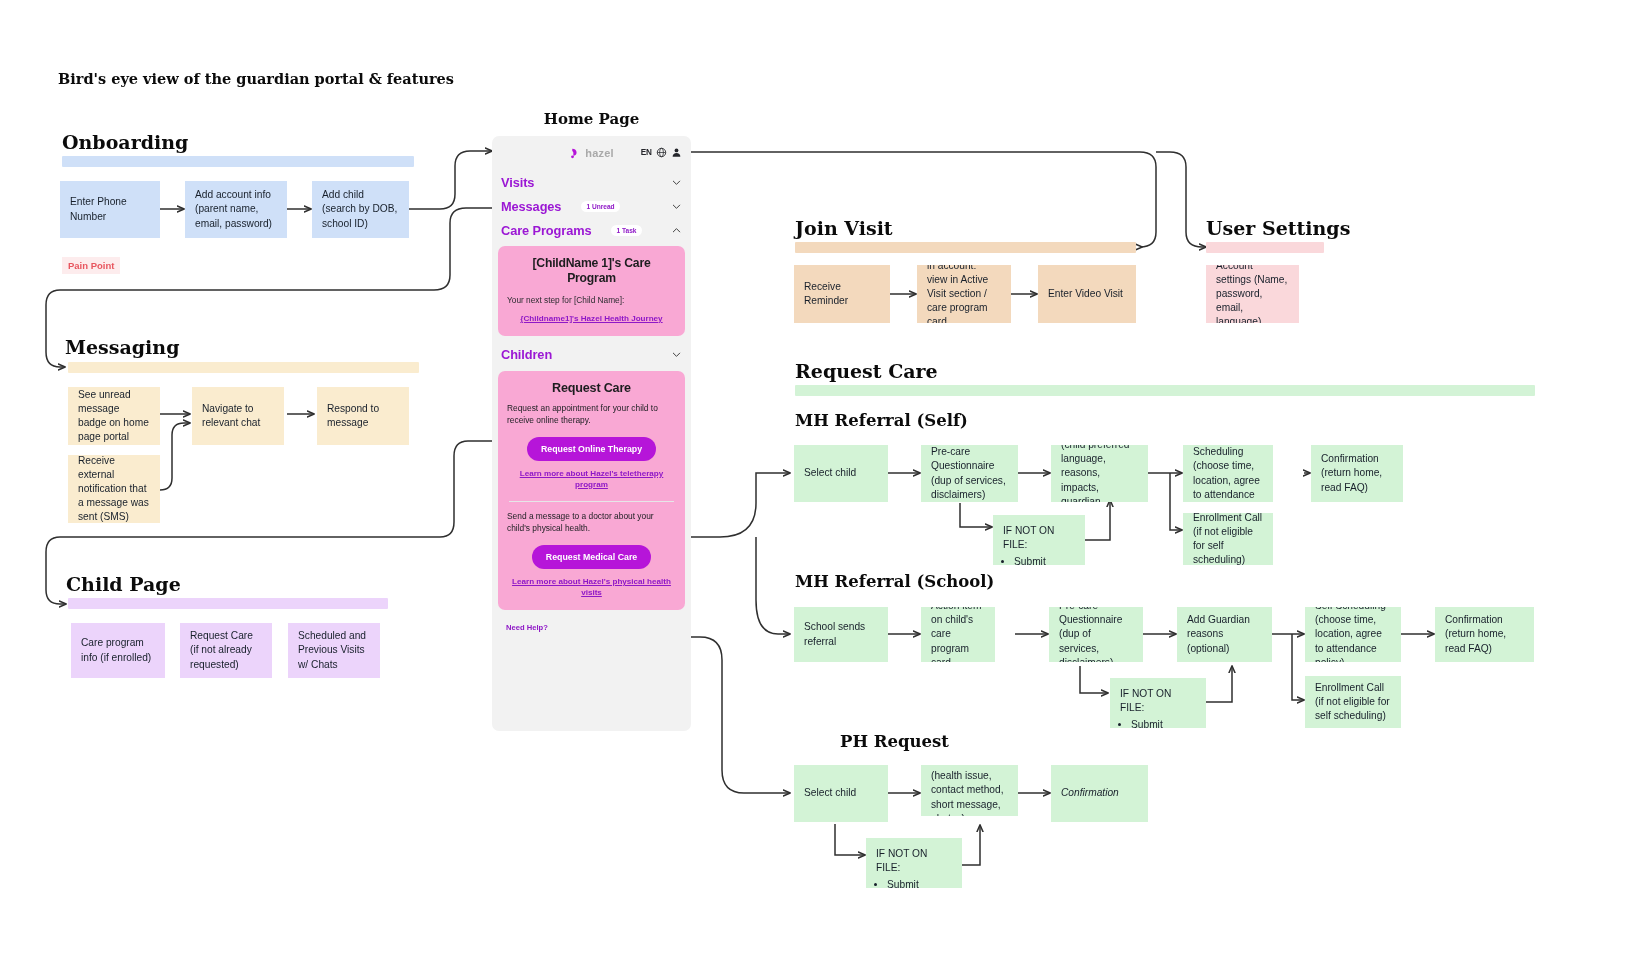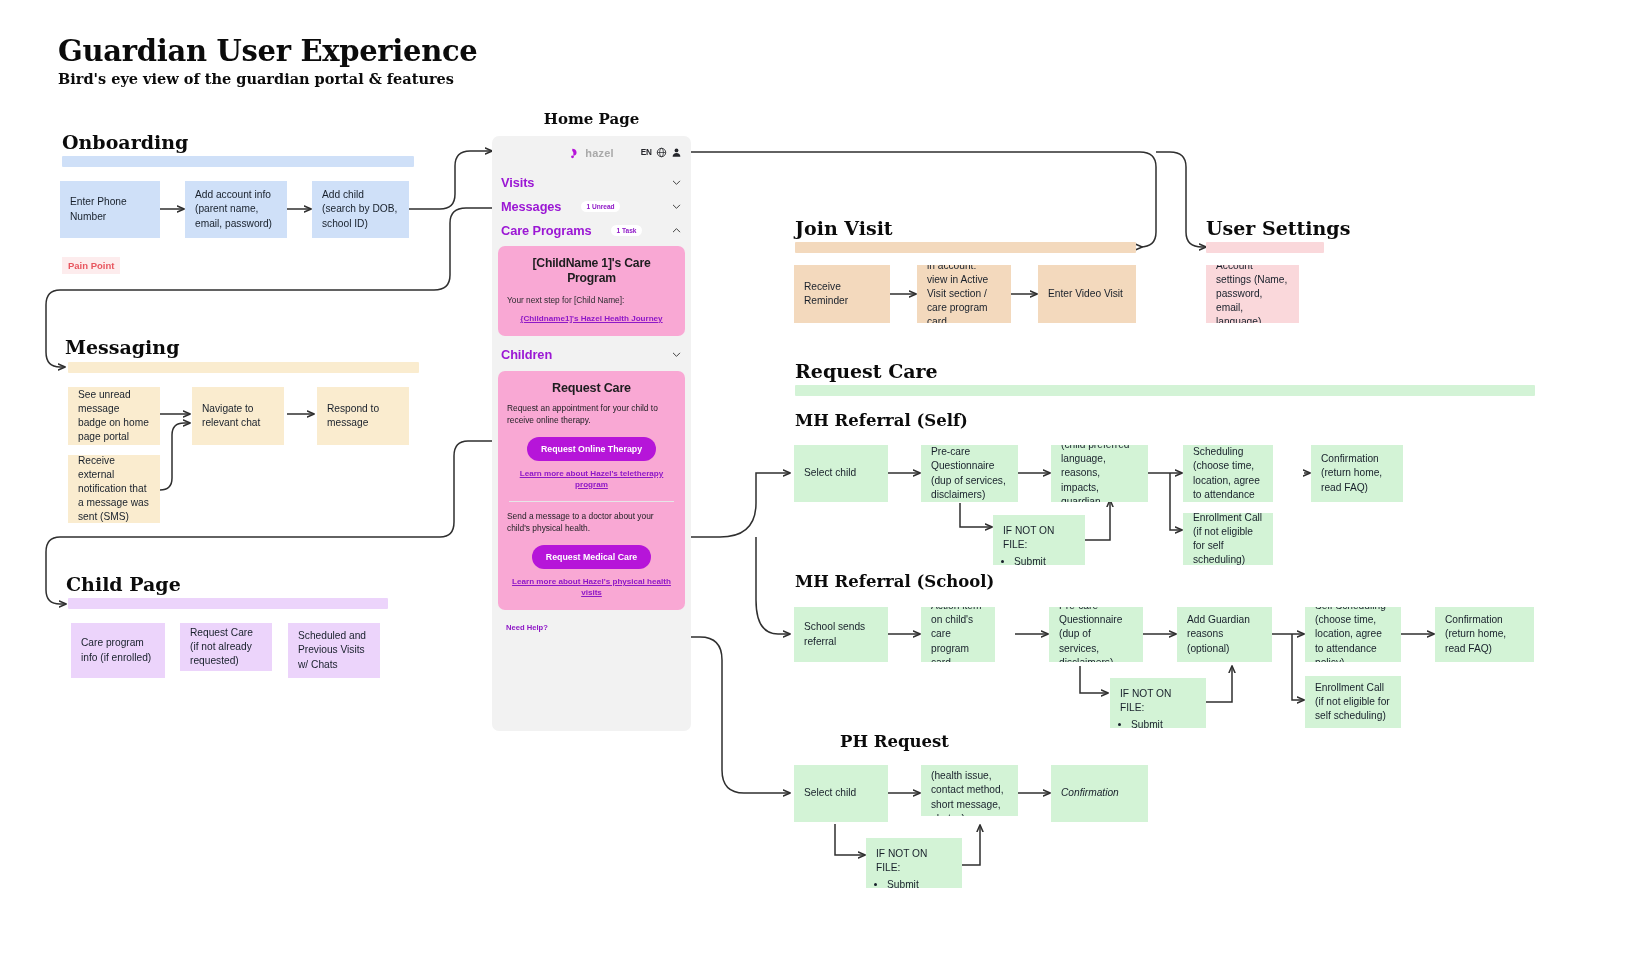--- a/index.html
+++ b/index.html
@@ -221,21 +221,20 @@
 
       <path d="M888,793 L920,793"></path>
       <path d="M1018,793 L1050,793"></path>
 
       <path d="M835,824 L835,855 L865,855"></path>
 
       <path d="M962,865 L980,865 L980,825"></path>
     </g>
   </svg>
 
-  <div class="doc-title">Guardian User Experience</div>
   <div class="doc-sub">Bird's eye view of the guardian portal &amp; features</div>
 
   <div class="sec-title lg" style="left:62px; top:131px;">Onboarding</div>
   <div class="band blue" style="left:62px; top:156px; width:352px;"></div>
   <div class="box blue" style="left:60px; top:181px; width:100px; height:57px;">
       <span class="txt">Enter Phone Number</span>
     </div>
   <div class="box blue" style="left:185px; top:181px; width:102px; height:57px;">
       <span class="txt">Add account info (parent name, email, password)</span>
     </div>
@@ -257,21 +256,21 @@
     </div>
   <div class="box cream" style="left:68px; top:455px; width:92px; height:68px;">
       <span class="txt">Receive external notification that a message was sent (SMS)</span>
     </div>
 
   <div class="sec-title lg" style="left:66px; top:573px;">Child Page</div>
   <div class="band lilac" style="left:68px; top:598px; width:320px;"></div>
   <div class="box lilac" style="left:71px; top:623px; width:94px; height:55px;">
       <span class="txt">Care program info (if enrolled)</span>
     </div>
-  <div class="box lilac" style="left:180px; top:623px; width:92px; height:48px;">
+  <div class="box lilac" style="left:180px; top:623px; width:92px; height:55px;">
       <span class="txt">Request Care (if not already requested)</span>
     </div>
   <div class="box lilac" style="left:288px; top:623px; width:92px; height:55px;">
       <span class="txt">Scheduled and Previous Visits w/ Chats</span>
     </div>
 
   <div class="phone-caption">Home Page</div>
   <div id="phone">
 
     <div id="phone-head">

